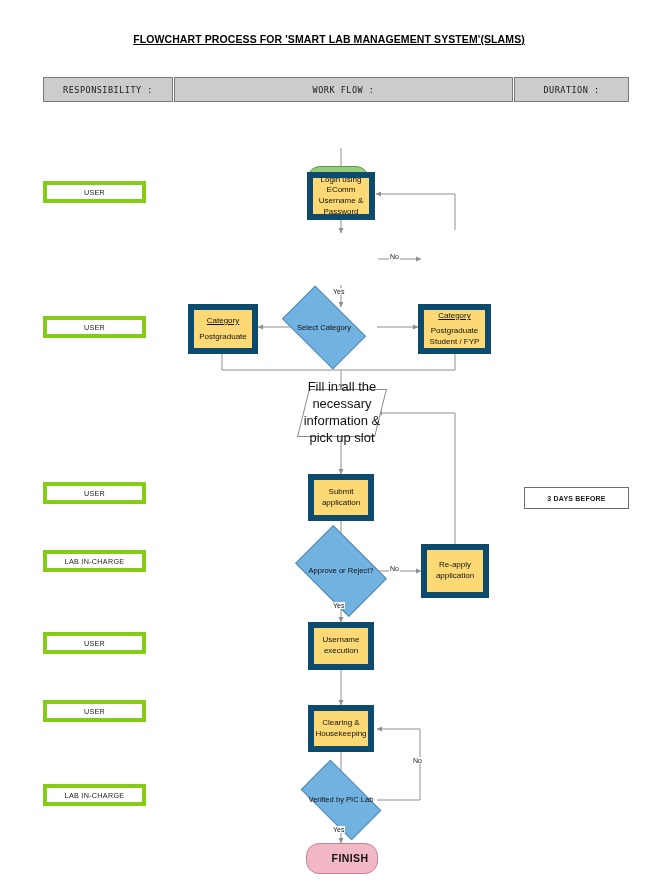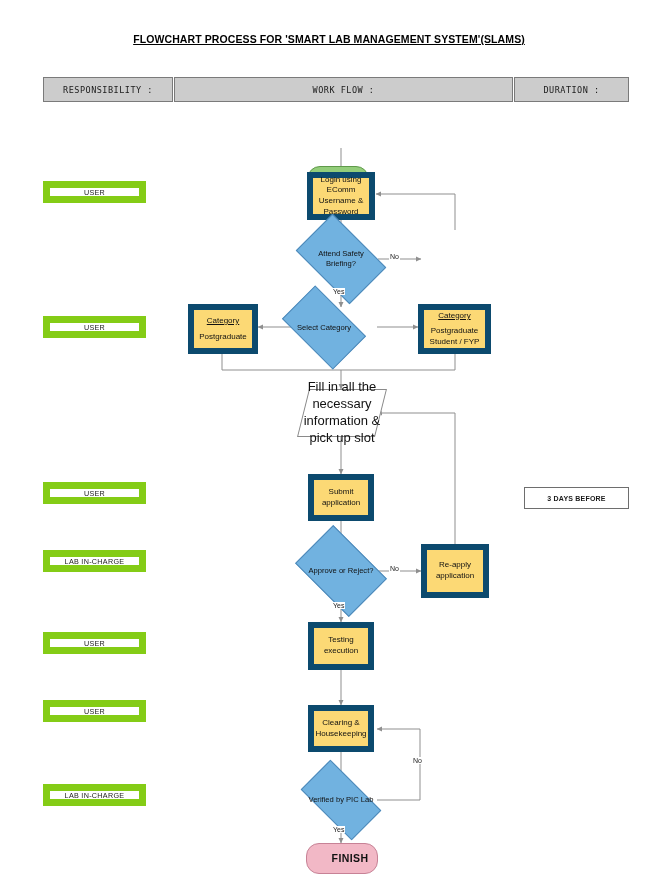--- a/index.html
+++ b/index.html
@@ -21,21 +21,21 @@
     box-sizing:border-box;display:flex;align-items:center;justify-content:center;
     font-family:"DejaVu Sans Mono", monospace;
     font-size:8.5px;color:#1a1a1a;letter-spacing:0.5px;height:25px;top:77px;
   }
   #hdr-resp{left:43px;width:130px;}
   #hdr-flow{left:174px;width:339px;}
   #hdr-dur{left:514px;width:115px;}
 
   .resp{
     position:absolute;left:43px;width:103px;height:22px;
-    background:#ffffff;border:7px solid #84cc16;box-sizing:border-box;
+    background:#ffffff;border:4px solid #84cc16;box-sizing:border-box;
     display:flex;align-items:center;justify-content:center;
     font-size:7.2px;color:#1a1a1a;letter-spacing:0.3px;font-weight:500;
   }
 
   .dur{
     position:absolute;left:524px;width:105px;height:22px;
     background:#ffffff;border:1px solid #6e6e6e;box-sizing:border-box;
     display:flex;align-items:center;justify-content:center;
     font-size:7px;color:#1a1a1a;letter-spacing:0.2px;font-weight:600;
   }
@@ -149,24 +149,20 @@
       <path d="M377,800 L420,800 L420,729 L377,729" marker-end="url(#ah)"></path>
 
       <path d="M341,821 L341,843" marker-end="url(#ah)"></path>
     </g>
   </svg>
 
   <div class="node term-start" style="left:307px;top:118px;width:62px;height:31px;margin-top:48px;">START</div>
 
   <div class="node proc" style="left:307px;top:172px;width:68px;height:48px;">Login using EComm Username &amp; Password</div>
 
-  <div class="diamond" style="left:303px;top:233px;width:76px;height:52px;">
-    <div class="dshape"></div>
-    <div class="dtext">Attend Safety Briefing?</div>
-  </div>
 
 
   <div class="diamond" style="left:288px;top:304px;width:72px;height:47px;">
     <div class="dshape"></div>
     <div class="dtext">Select Category</div>
   </div>
 
   <div class="node proc" style="left:188px;top:304px;width:70px;height:50px;flex-direction:column;">
     <span class="cat-head">Category</span>
     <span>Postgraduate</span>
@@ -184,21 +180,21 @@
 
   <div class="node proc" style="left:308px;top:474px;width:66px;height:47px;">Submit application</div>
 
   <div class="diamond" style="left:303px;top:544px;width:76px;height:54px;">
     <div class="dshape"></div>
     <div class="dtext">Approve or Reject?</div>
   </div>
 
   <div class="node proc" style="left:421px;top:544px;width:68px;height:54px;">Re-apply application</div>
 
-  <div class="node proc" style="left:308px;top:622px;width:66px;height:48px;">Testing execution</div>
+  <div class="node proc" style="left:308px;top:622px;width:66px;height:48px;">Username execution</div>
 
   <div class="node proc" style="left:308px;top:705px;width:66px;height:47px;">Clearing &amp; Housekeeping</div>
 
   <div class="diamond" style="left:305px;top:779px;width:72px;height:42px;">
     <div class="dshape"></div>
     <div class="dtext">Verified by PIC Lab</div>
   </div>
 
   <div class="node term-end" style="left:306px;top:843px;width:72px;height:31px;">FINISH</div>
 

